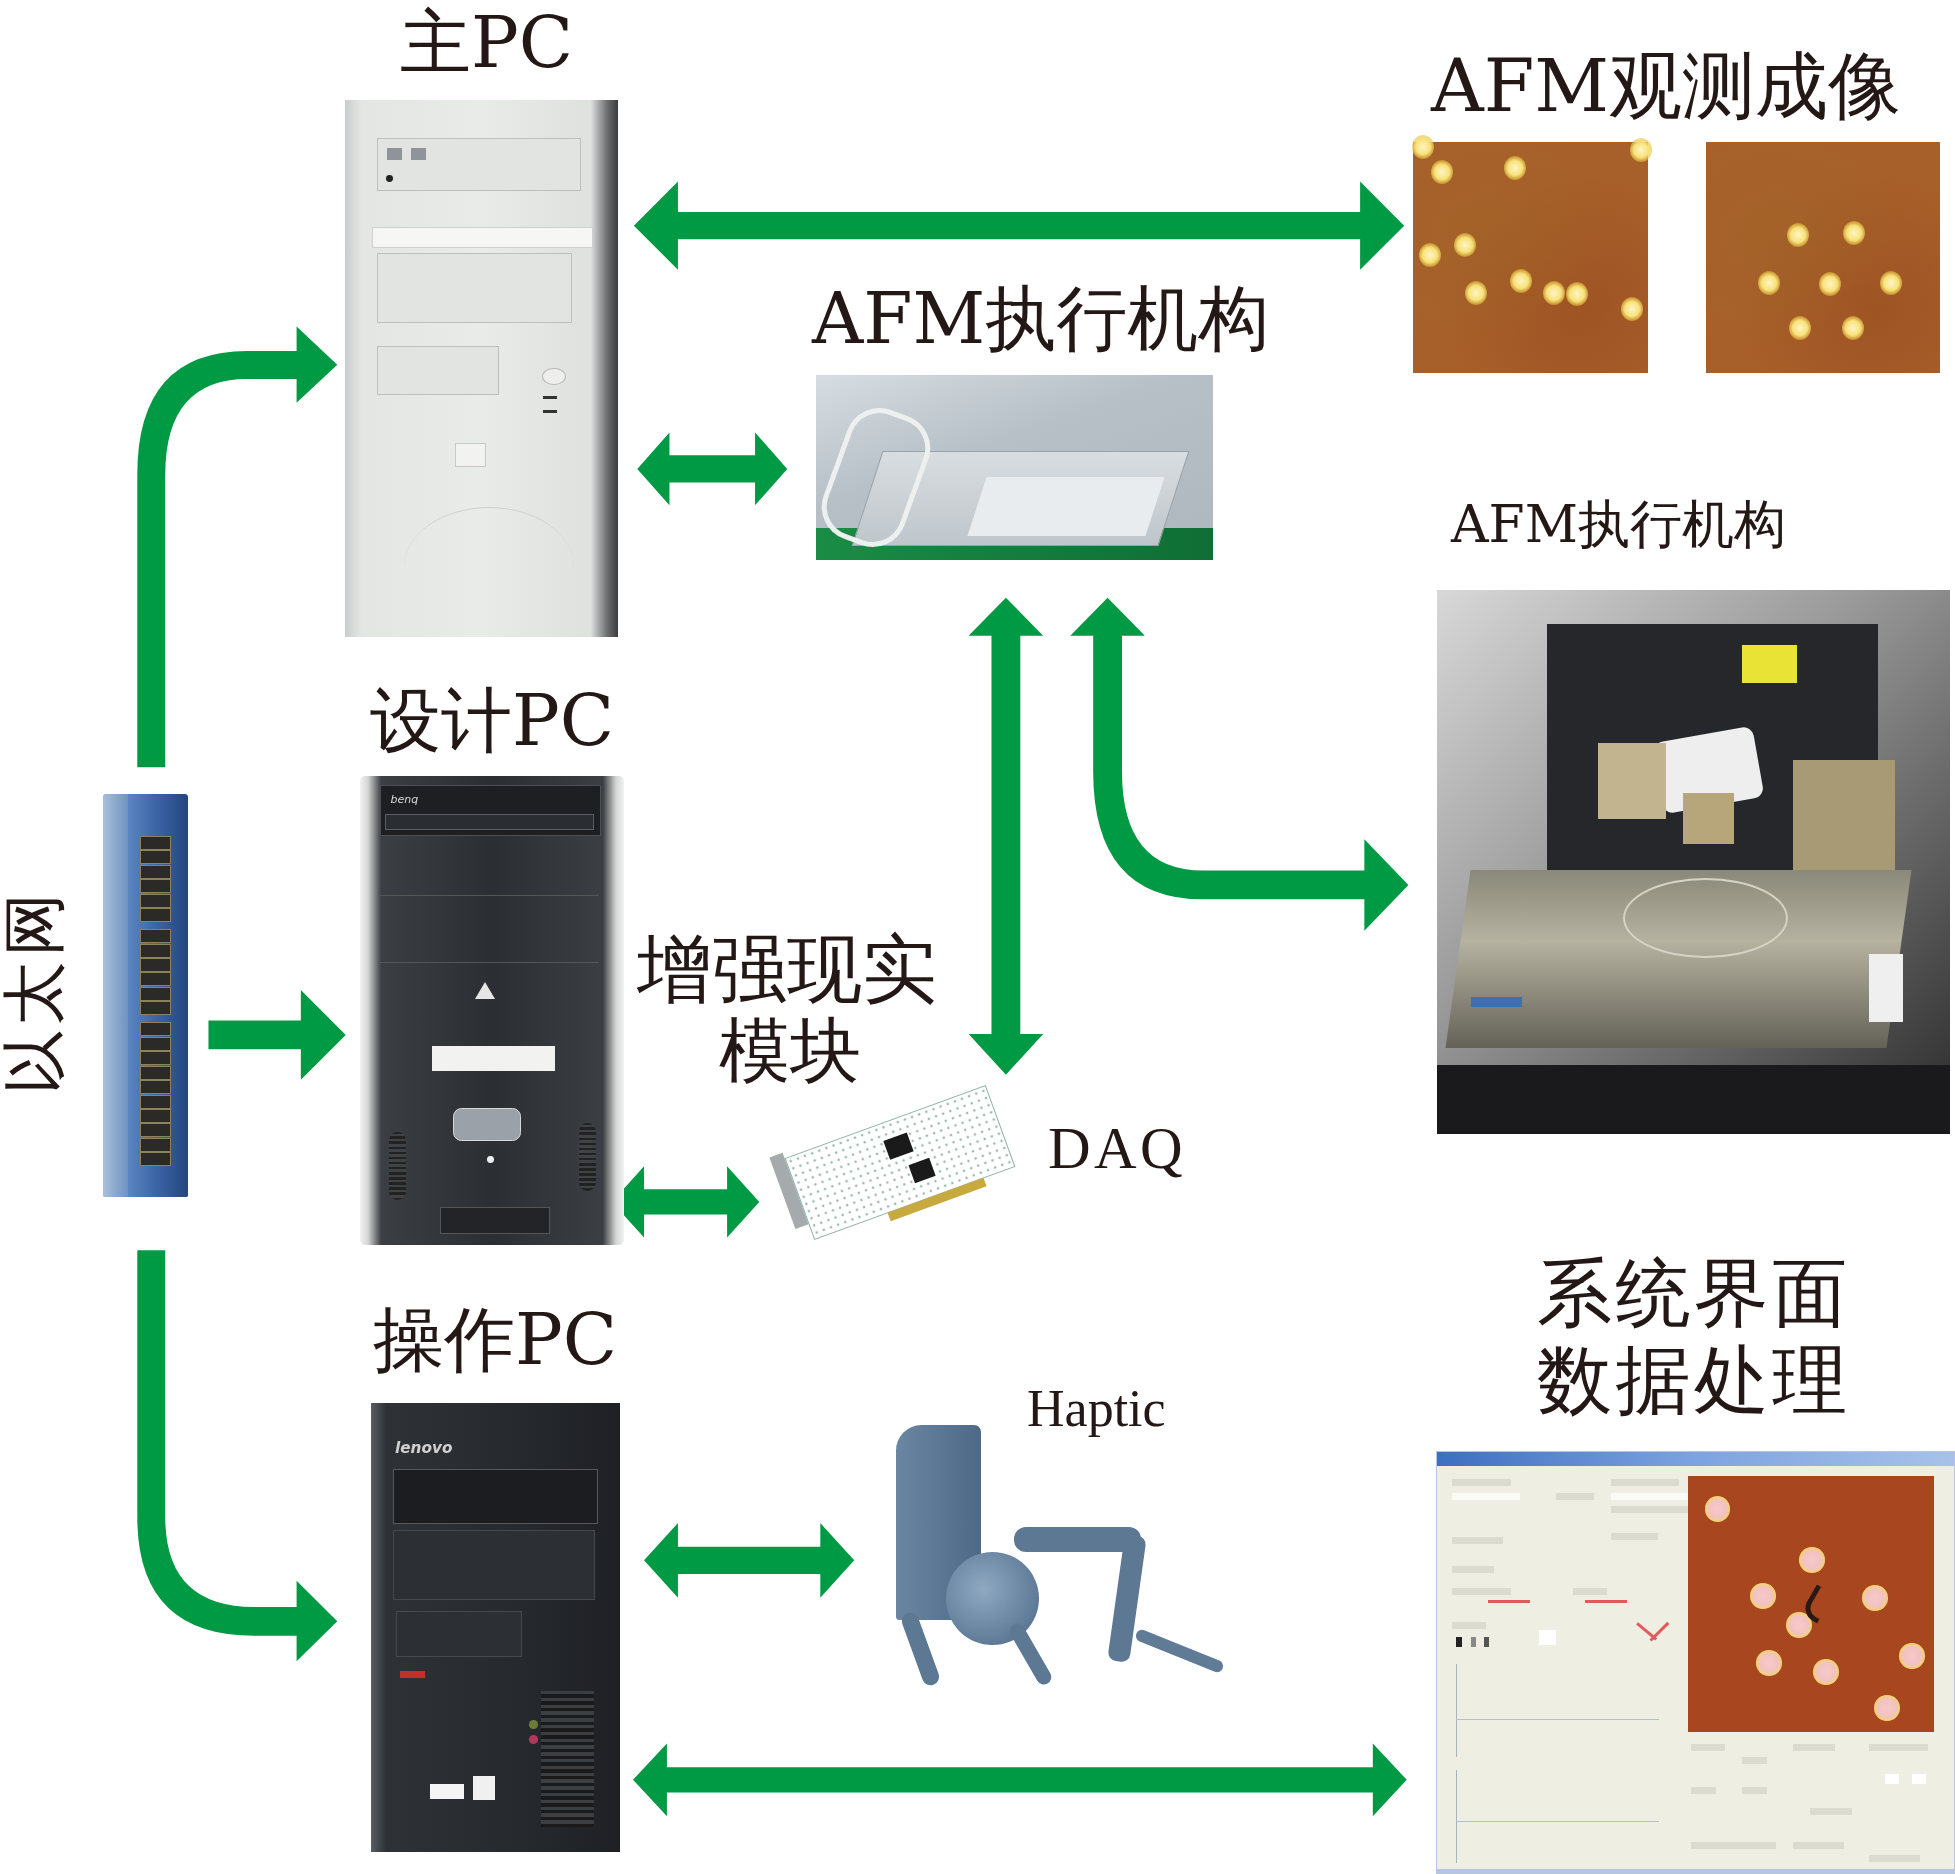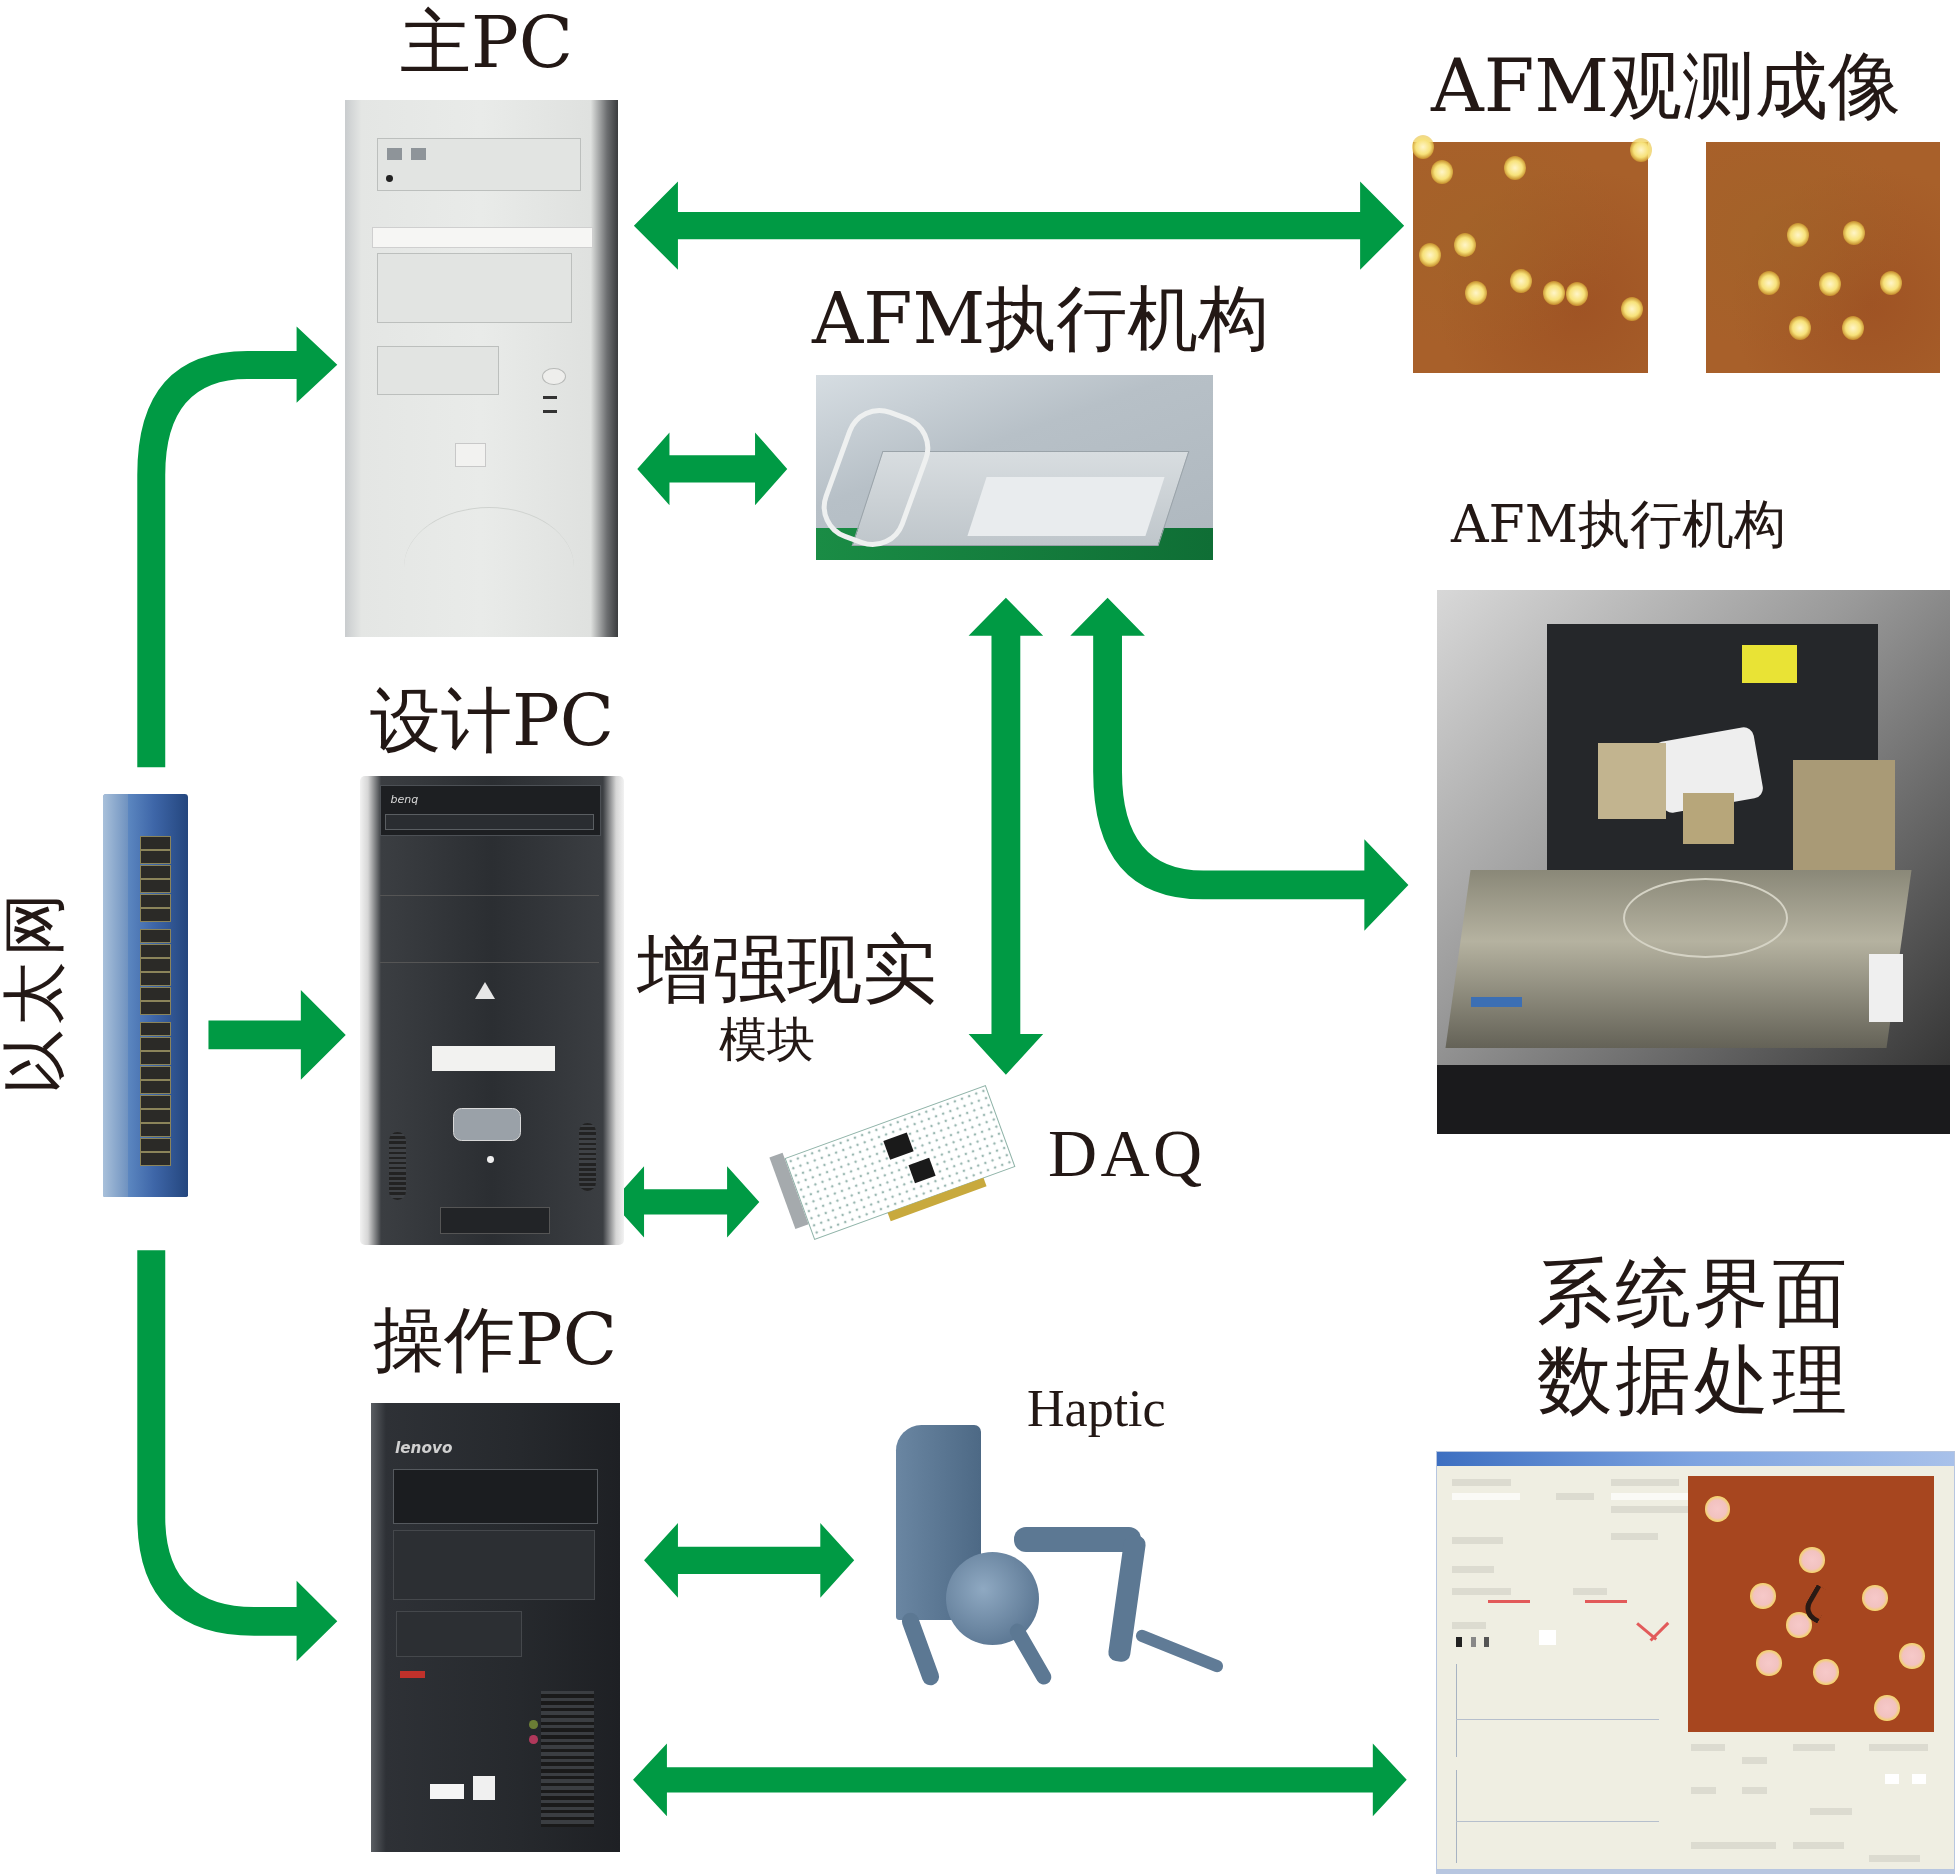--- a/index.html
+++ b/index.html
@@ -58,22 +58,22 @@
   </g>
 </svg>
 
 <div class="label cjk" style="left:400px;top:6.8px;font-size:71px;">主PC</div>
 <div class="label cjk" style="left:1431px;top:49px;font-size:73px;">AFM观测成像</div>
 <div class="label cjk" style="left:812px;top:283px;font-size:71px;">AFM执行机构</div>
 <div class="label cjk" style="left:1451px;top:498px;font-size:52px;">AFM执行机构</div>
 <div class="label cjk" style="left:-76px;top:959px;font-size:64px;transform:rotate(-90deg);transform-origin:center;width:220px;text-align:center;letter-spacing:5.1px;">以太网</div>
 <div class="label cjk" style="left:370px;top:685px;font-size:71px;">设计PC</div>
 <div class="label cjk" style="left:637px;top:932px;font-size:75px;">增强现实</div>
-<div class="label cjk" style="left:719px;top:1015px;font-size:48px;">模块</div>
-<div class="label" style="left:1048px;top:1119px;font-size:68px;letter-spacing:3.4px;">DAQ</div>
+<div class="label cjk" style="left:719px;top:1015px;font-size:71px;">模块</div>
+<div class="label" style="left:1048px;top:1119px;font-size:59px;letter-spacing:3.4px;">DAQ</div>
 <div class="label cjk" style="left:373px;top:1304px;font-size:71px;">操作PC</div>
 <div class="label" style="left:1027px;top:1383px;font-size:52px;">Haptic</div>
 <div class="label cjk" style="left:1537px;top:1256px;font-size:75px;letter-spacing:3.4px;">系统界面</div>
 <div class="label cjk" style="left:1537px;top:1343px;font-size:75px;letter-spacing:3.4px;">数据处理</div>
 
 <div class="photo switch" style="left:103px;top:794px;width:85px;height:403px;border-radius:3.4px 3.4px 1.7px 1.7px;transform:skewY(0deg);">
   <div class="abs" style="left:0;top:0;width:25.4px;height:100%;background:linear-gradient(90deg,#a8c0da,#6f92c0);"></div>
   <div id="switch-ports" class="abs" style="left:34px;top:42px;width:42px;height:322px;">
       <div class="port" style="left: 3.4px; top: 0px;"></div>
       <div class="port" style="left: 3.4px; top: 14.4px;"></div>

